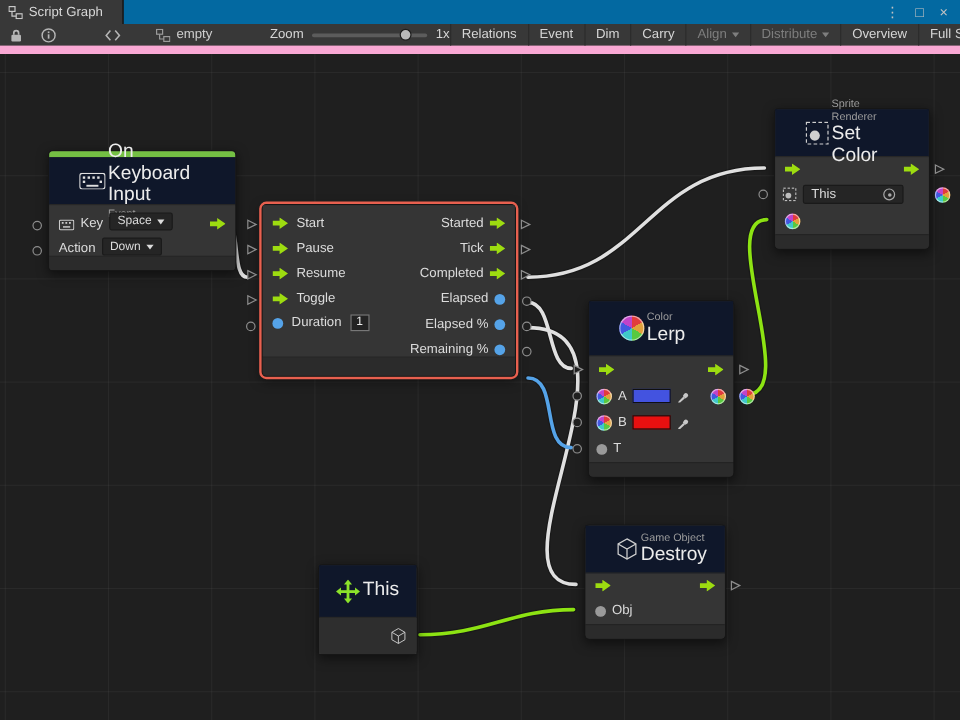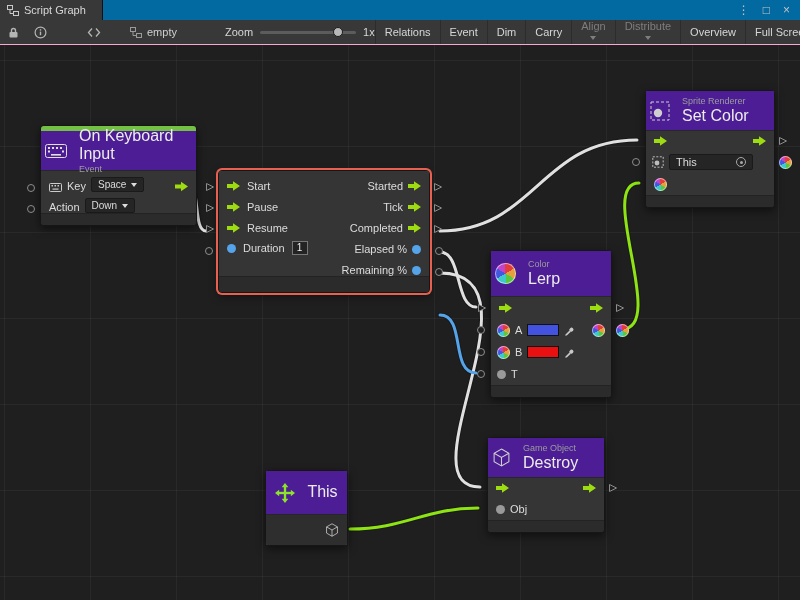--- a/index.html
+++ b/index.html
@@ -9,50 +9,50 @@
 
   
   .tabbar { height:20px; background:#0369a1; display:flex; align-items:center; flex:none; }
   .tab { height:20px; background:#383838; display:flex; align-items:center; gap:5px;
          padding:0 16px 0 7px; font-size:11px; color:#d8d8d8; border-right:1px solid #0e0e0e; }
   .win-controls { margin-left:auto; display:flex; align-items:center; gap:13px; padding-right:10px;
          color:#c2c2c2; font-size:12px; }
   .win-controls span { cursor:default; line-height:1; }
 
   
-  .toolbar { height:25px; background:#383838; border-bottom:1px solid #f9a8d4; display:flex;
+  .toolbar { height:25px; background:#383838; border-bottom:7px solid #f9a8d4; display:flex;
              align-items:center; font-size:11px; color:#d6d6d6; flex:none; }
   .tb-icon { padding:0 7px; display:flex; align-items:center; height:100%; }
   .tb-sep { width:1px; height:16px; background:#2a2a2a; margin:0 2px; }
   .graph-ref { display:flex; align-items:center; gap:5px; margin-left:22px; color:#cfcfcf; }
   .zoom-group { display:flex; align-items:center; gap:7px; margin-left:48px; }
   .slider { width:96px; height:3px; background:#5c5c5c; border-radius:2px; position:relative; }
   .slider-handle { position:absolute; top:-4px; left:76%; width:10px; height:10px; border-radius:50%;
                    background:#b8b8b8; border:1px solid #1c1c1c; }
   .tb-buttons { margin-left:auto; display:flex; align-items:stretch; height:100%; }
   .tb-btn { display:flex; align-items:center; gap:4px; padding:0 9px; border-left:1px solid #2c2c2c;
             color:#d6d6d6; cursor:default; white-space:nowrap; }
-  .tb-btn.disabled { color:#7e7e7e;flex-direction:column; }
+  .tb-btn.disabled { color:#7e7e7e; }
   .caret-shape { width:0; height:0; border-left:3.5px solid transparent; border-right:3.5px solid transparent;
             border-top:4px solid currentColor; display:inline-block; }
 
   
   .canvas { position:relative; width:800px; height:555px; background-color:#1f1f1f;
     background-image:
       linear-gradient(to right, rgba(255,255,255,.045) 1px, transparent 1px),
       linear-gradient(to bottom, rgba(255,255,255,.045) 1px, transparent 1px);
     background-size:86px 86px; background-position:4px 15px; overflow:hidden; }
   .wires { position:absolute; left:0; top:0; z-index:1; pointer-events:none; }
 
   
   .node { position:absolute; z-index:2; background:#333333; border:1px solid #161616; border-radius:4px;
           box-shadow:0 3px 9px rgba(0,0,0,.5); font-size:11px; color:#dcdcdc; }
   .node.selected { box-shadow:0 0 0 2px #e8604f, 0 3px 9px rgba(0,0,0,.5); }
   .event-strip { height:5px; background:#74c044; border-radius:3px 3px 0 0; }
-  .nh { display:flex; align-items:center; gap:12px; padding:0 4px; background:#4c1d95;
+  .nh { display:flex; align-items:center; gap:2px; padding:0 25px; background:#0f172a;
         border-bottom:1px solid #272727; }
   .nh40 { height:40px; } .nh44 { height:44px; } .nh46 { height:46px; } .nh50 { height:50px; }
   .node-title { font-size:16px; color:#ececec; line-height:1.15; }
   .node-cat { font-size:9px; color:#9c9c9c; line-height:1.2; }
   .node-body { background:#353535; }
   .node-footer { height:12px; background:#2b2b2b; border-top:1px solid #232323; border-radius:0 0 3px 3px; }
   .row { display:flex; align-items:center; gap:5px; padding:0 8px; position:relative; }
   .r20 { height:20px; } .r21 { height:21px;align-items:flex-end; } .r22 { height:22px; } .r30 { height:30px; }
   .pl { display:flex; align-items:center; gap:7px; }
   .pr { display:flex; align-items:center; gap:5px; margin-left:auto; }
@@ -289,20 +289,36 @@
               <span>Completed</span>
               <span class="arrow"></span>
             </div>
           <span class="ext r">
             <svg class="ic" width="10" height="10" viewBox="0 0 10 10">
                 <path d="M1.5 1.5 L8.5 5 L1.5 8.5 Z" fill="#1f1f1f" stroke="#8d8d8d"></path>
               </svg>
             </span>
         </div>
         <div class="row r21">
+          <span class="ext l">
+            <svg class="ic" width="10" height="10" viewBox="0 0 10 10">
+                <path d="M1.5 1.5 L8.5 5 L1.5 8.5 Z" fill="#1f1f1f" stroke="#8d8d8d"></path>
+              </svg>
+            </span>
+          <div class="pl">
+              <span class="arrow"></span>
+              <span>Toggle</span>
+            </div>
+          <div class="pr">
+              <span>Elapsed</span>
+              <span class="dot blue"></span>
+            </div>
+          <span class="ext r circle"></span>
+        </div>
+        <div class="row r21">
           <span class="ext l circle"></span>
           <div class="pl">
               <span class="dot blue"></span>
             <span>Duration</span>
             <span class="valuebox">1</span>
             </div>
           <div class="pr">
               <span>Elapsed %</span>
               <span class="dot blue"></span>
             </div>

